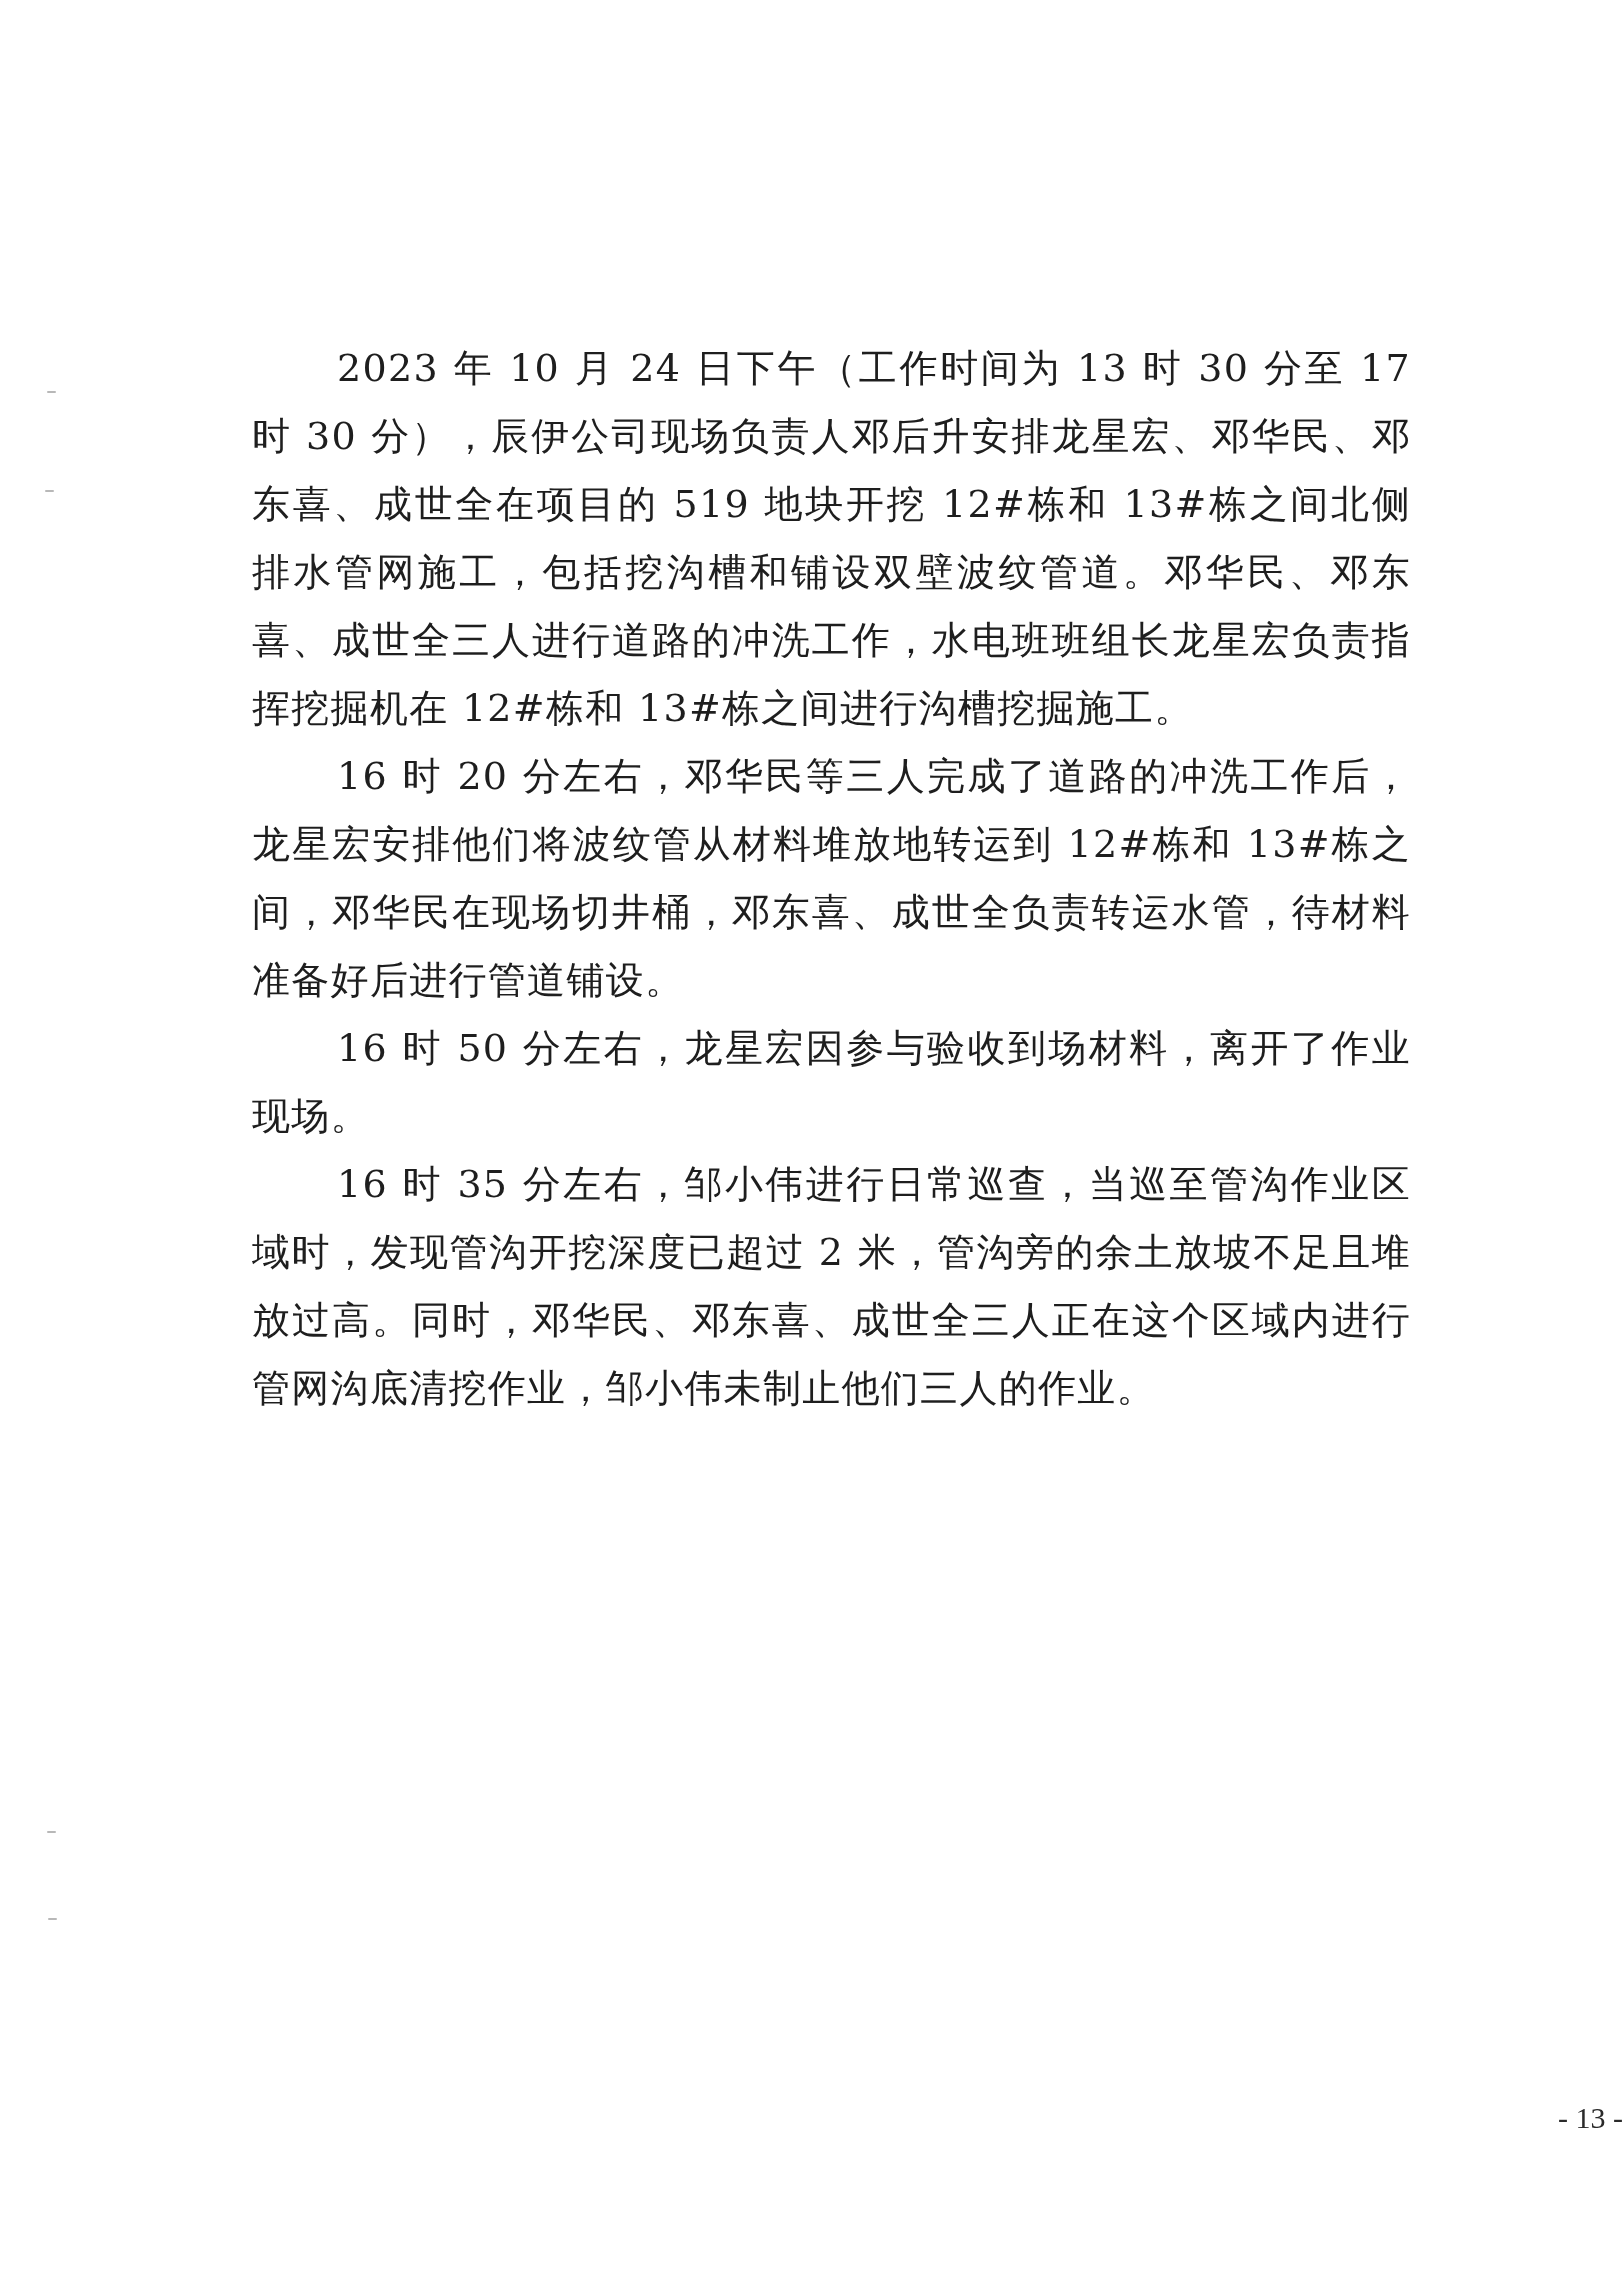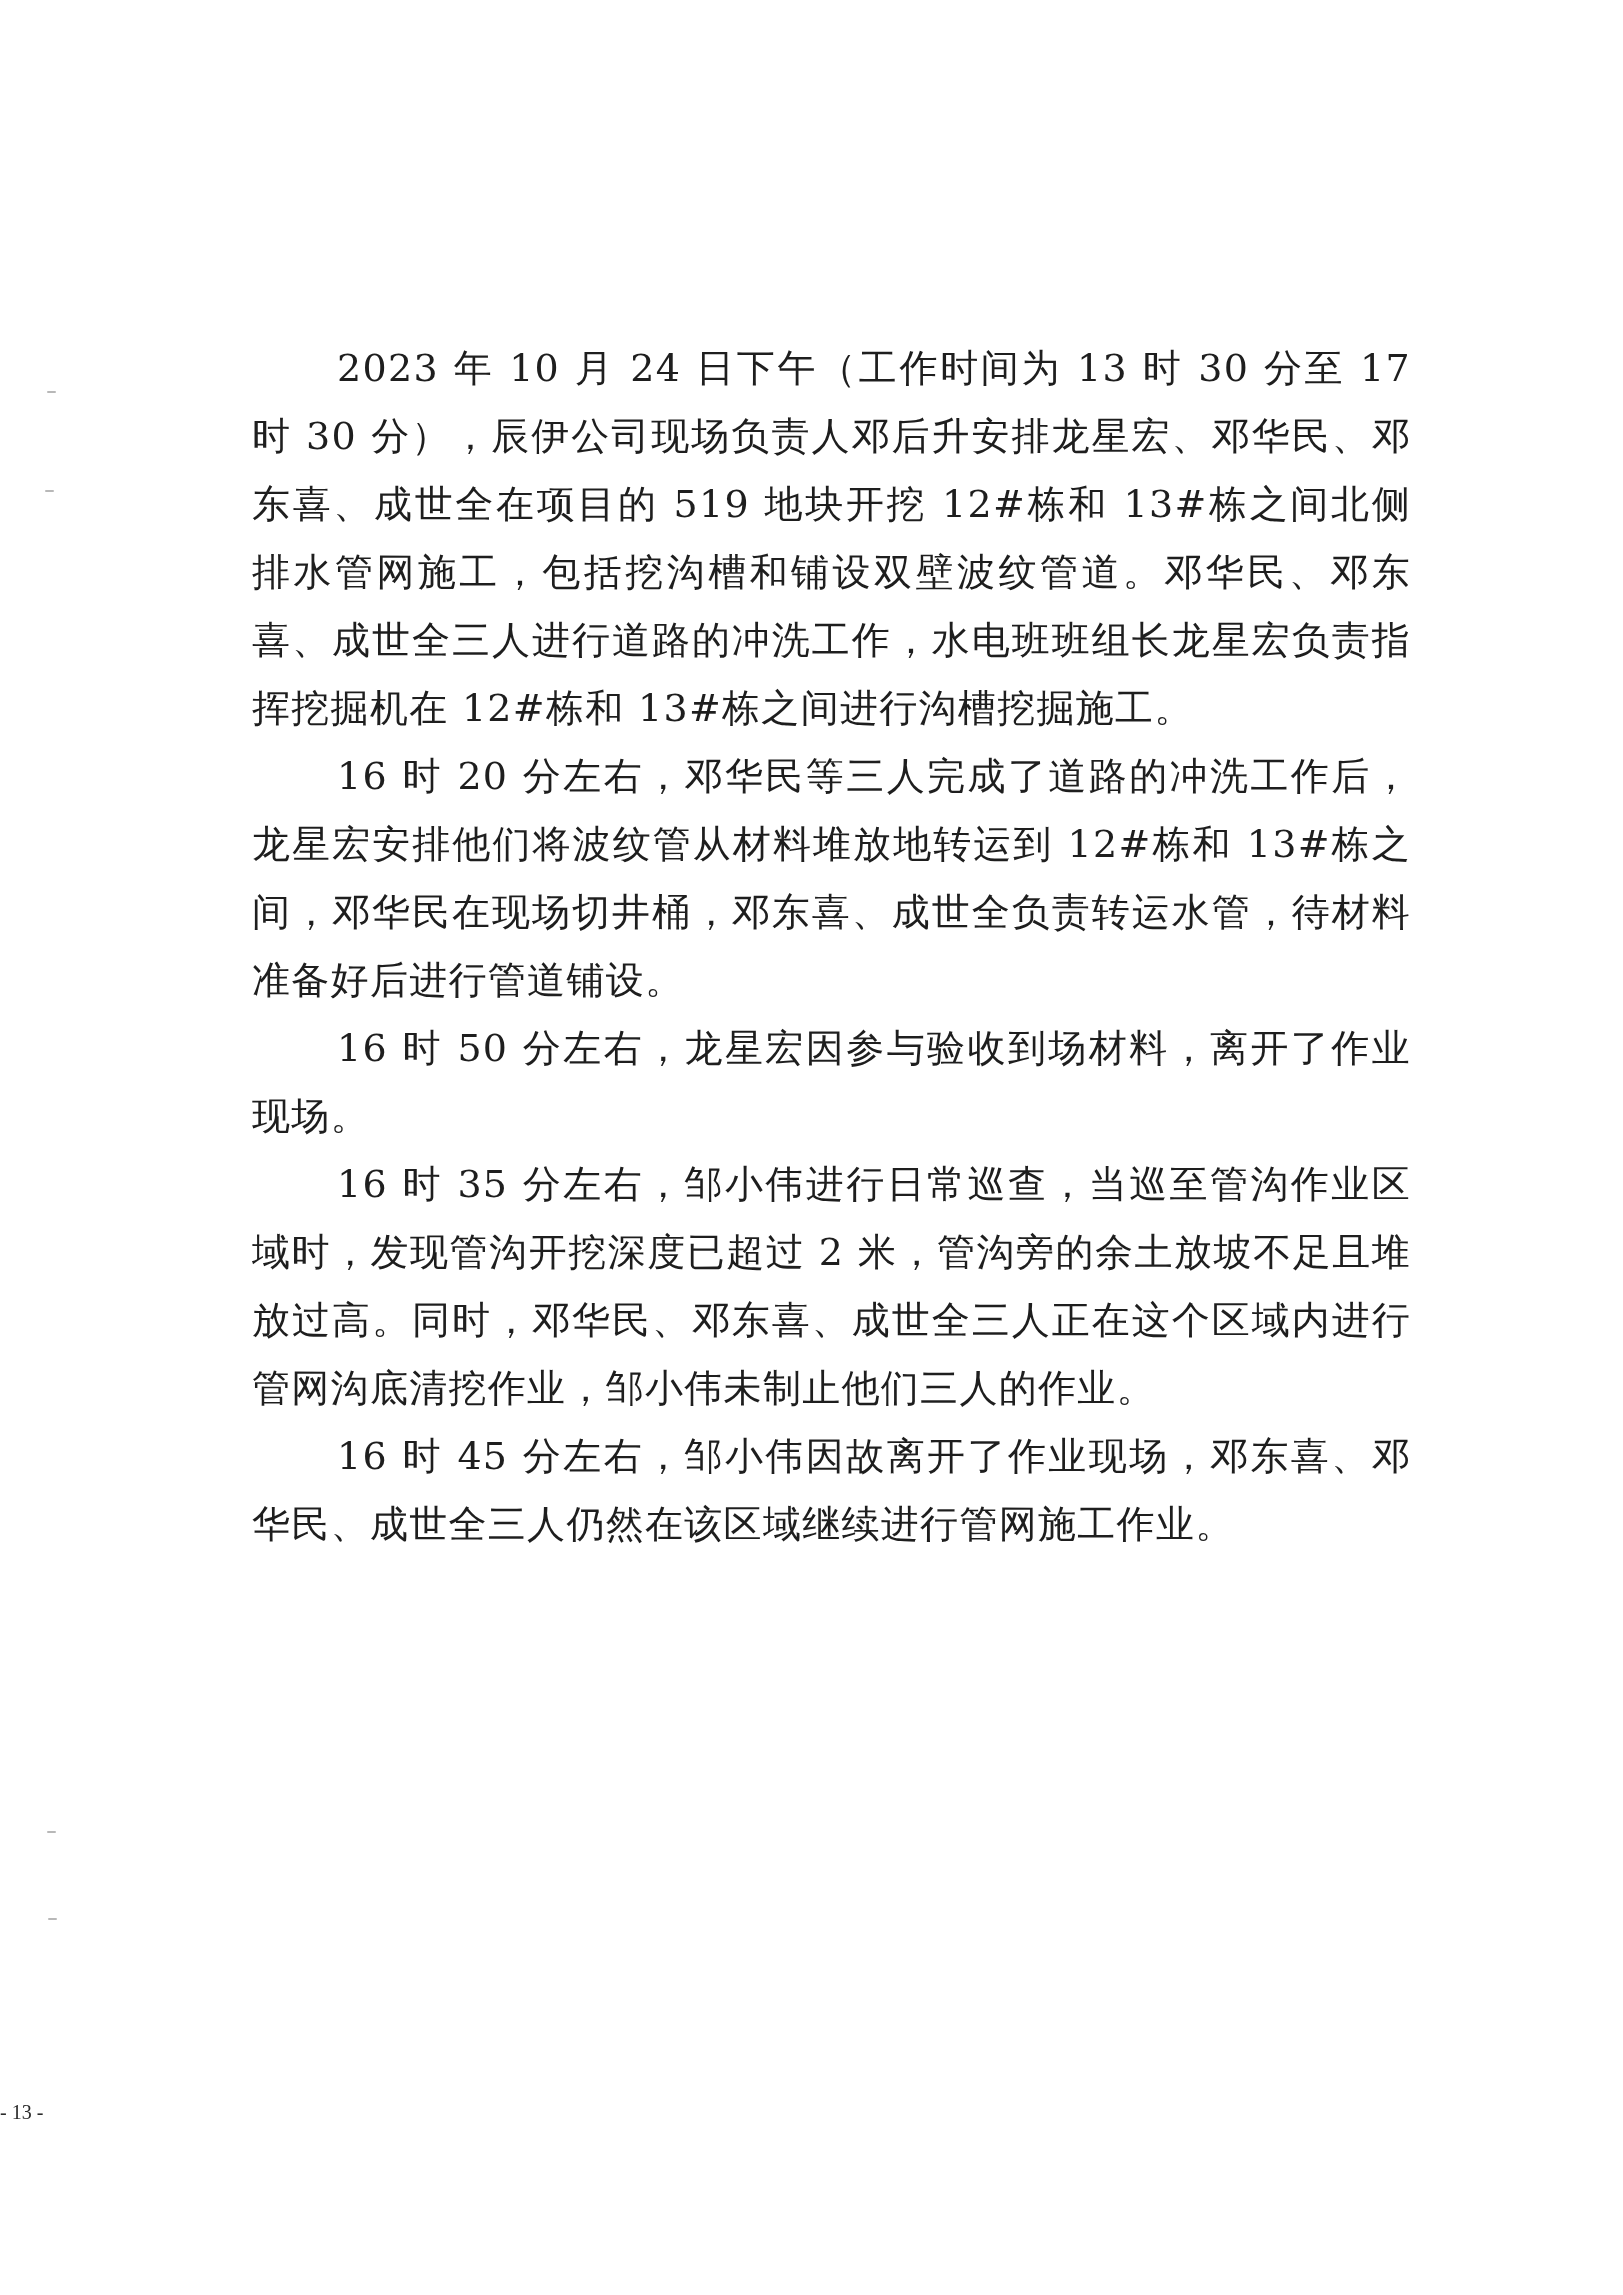--- a/index.html
+++ b/index.html
@@ -37,23 +37,23 @@
       text-align: justify;
       text-justify: inter-character;
       letter-spacing: 1.3px;
       word-break: break-all;
     }
     .page-number {
       position: absolute;
       left: 0;
       width: 1623px;
       top: 2101px;
-      text-align: left;
+      text-align: right;
       font-family: "Liberation Serif", serif;
-      font-size: 20px;
+      font-size: 30px;
       color: #2a2a2a;
     }
     .scan-mark {
       position: absolute;
       width: 9.2px;
       height: 2px;
       background: #9a9a9a;
       border-radius: 1.3px;
       opacity: 0.7;
     }
@@ -66,18 +66,17 @@
   <span class="scan-mark" style="left:47px; top:391px;"></span>
   <span class="scan-mark" style="left:45px; top:490px;"></span>
   <span class="scan-mark" style="left:47px; top:1831px;"></span>
   <span class="scan-mark" style="left:48px; top:1918px;"></span>
 
   <div class="body-text">
     <p class="para">2023 年 10 月 24 日下午（工作时间为 13 时 30 分至 17 时 30 分），辰伊公司现场负责人邓后升安排龙星宏、邓华民、邓东喜、成世全在项目的 519 地块开挖 12#栋和 13#栋之间北侧排水管网施工，包括挖沟槽和铺设双壁波纹管道。邓华民、邓东喜、成世全三人进行道路的冲洗工作，水电班班组长龙星宏负责指挥挖掘机在 12#栋和 13#栋之间进行沟槽挖掘施工。</p>
     <p class="para">16 时 20 分左右，邓华民等三人完成了道路的冲洗工作后，龙星宏安排他们将波纹管从材料堆放地转运到 12#栋和 13#栋之间，邓华民在现场切井桶，邓东喜、成世全负责转运水管，待材料准备好后进行管道铺设。</p>
     <p class="para">16 时 50 分左右，龙星宏因参与验收到场材料，离开了作业现场。</p>
     <p class="para">16 时 35 分左右，邹小伟进行日常巡查，当巡至管沟作业区域时，发现管沟开挖深度已超过 2 米，管沟旁的余土放坡不足且堆放过高。同时，邓华民、邓东喜、成世全三人正在这个区域内进行管网沟底清挖作业，邹小伟未制止他们三人的作业。</p>
-    <p class="para">16 时 45 分左右，邹小伟因故离开了作业现场，邓东喜、邓华民、成世全三人仍然在该区域继续进行管网施工作业。</p>
   </div>
 
   <div class="page-number">- 13 -</div>
 </div>
 
 
 </body></html>

